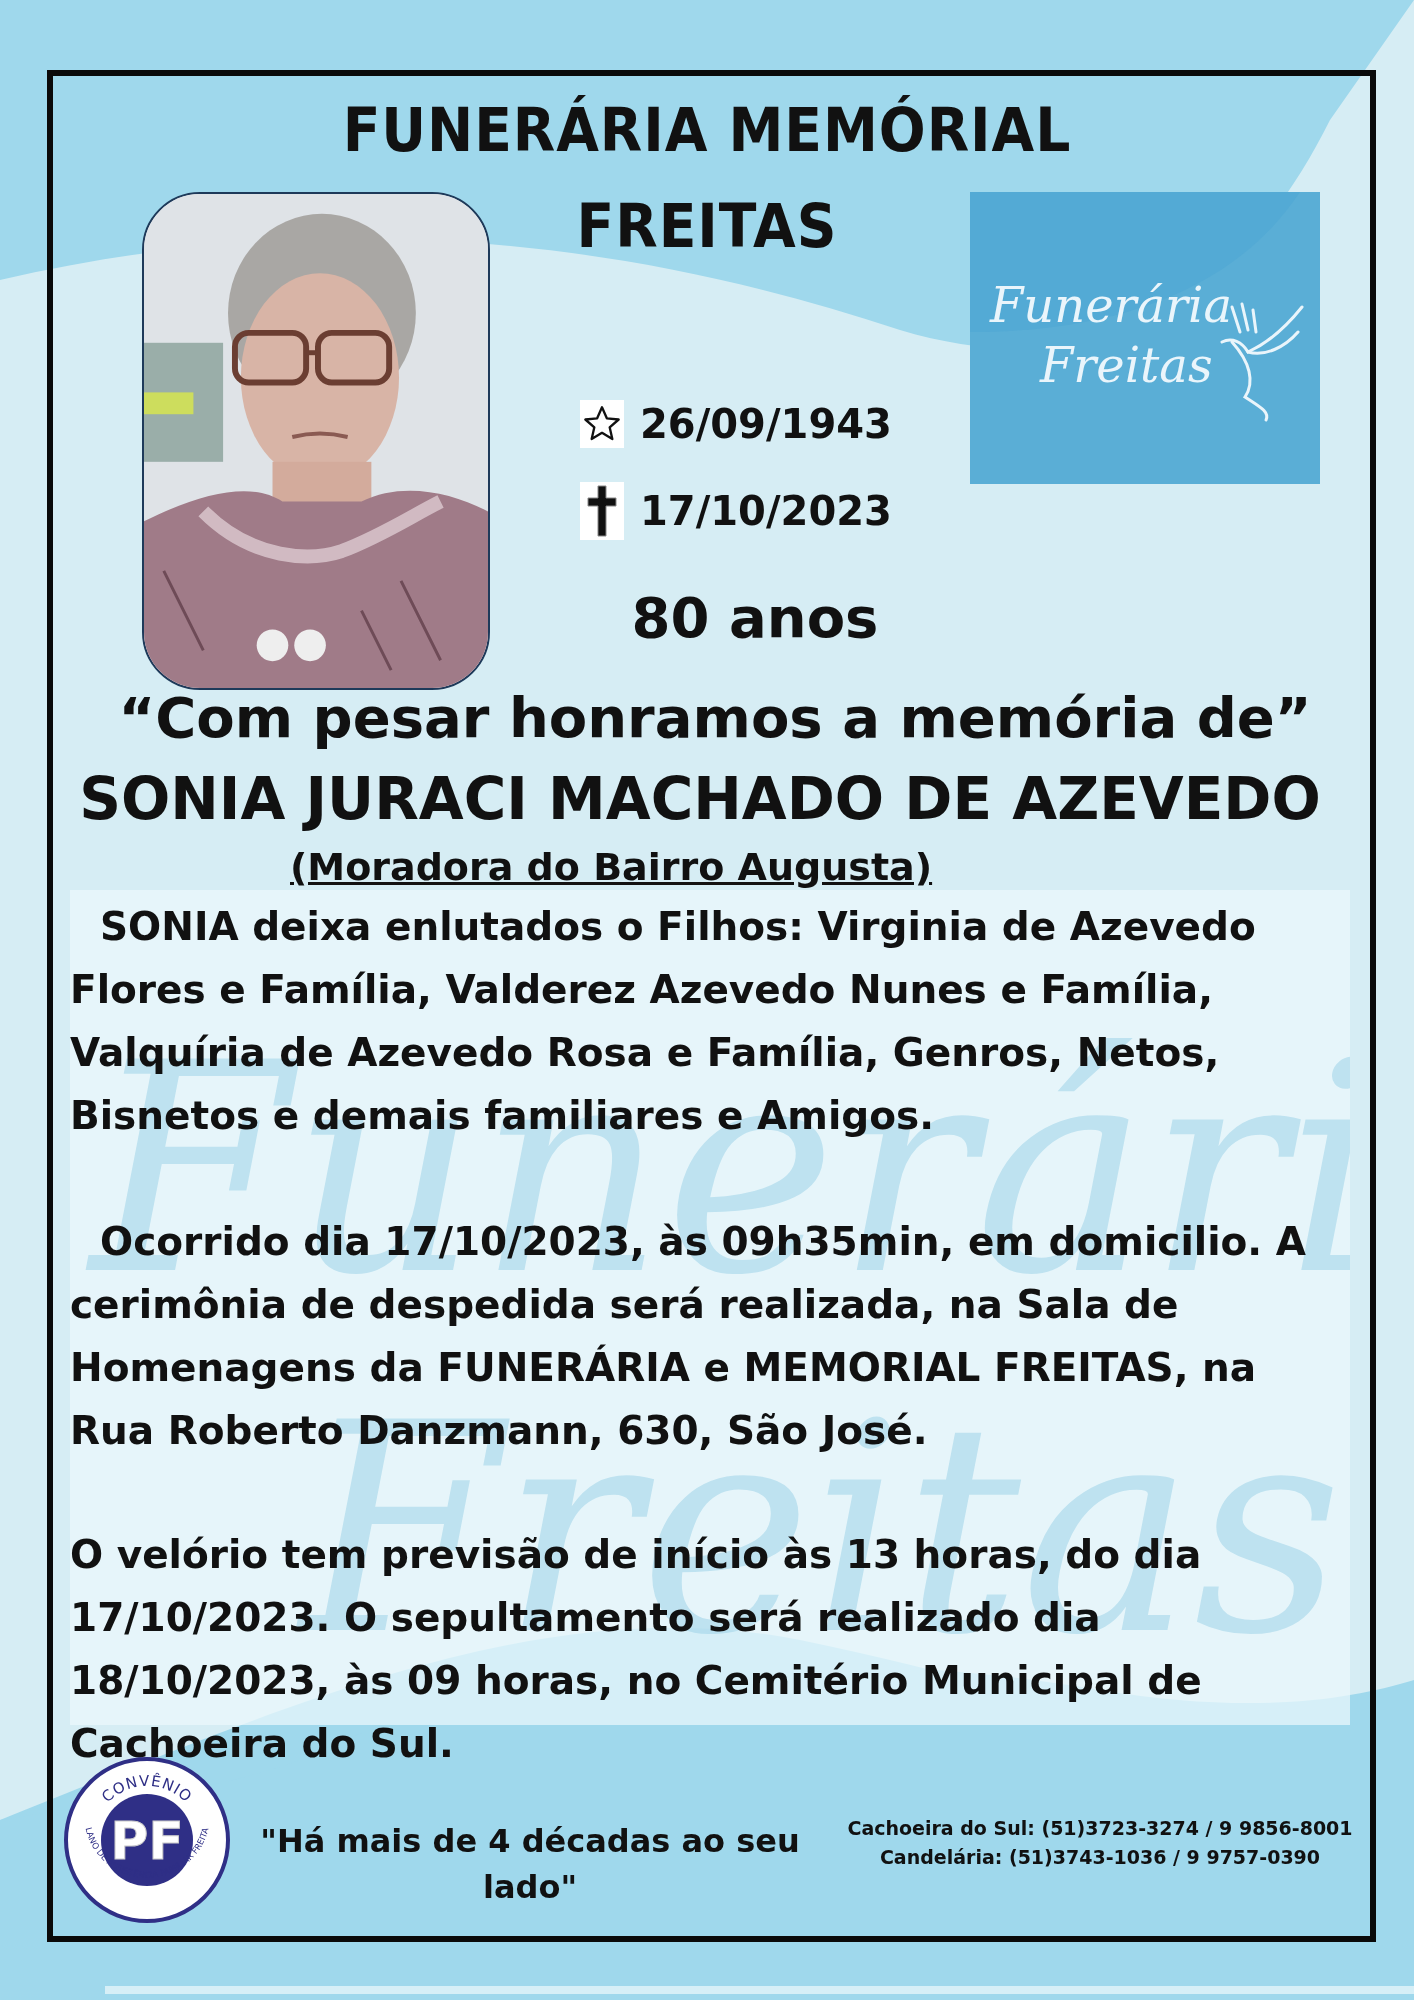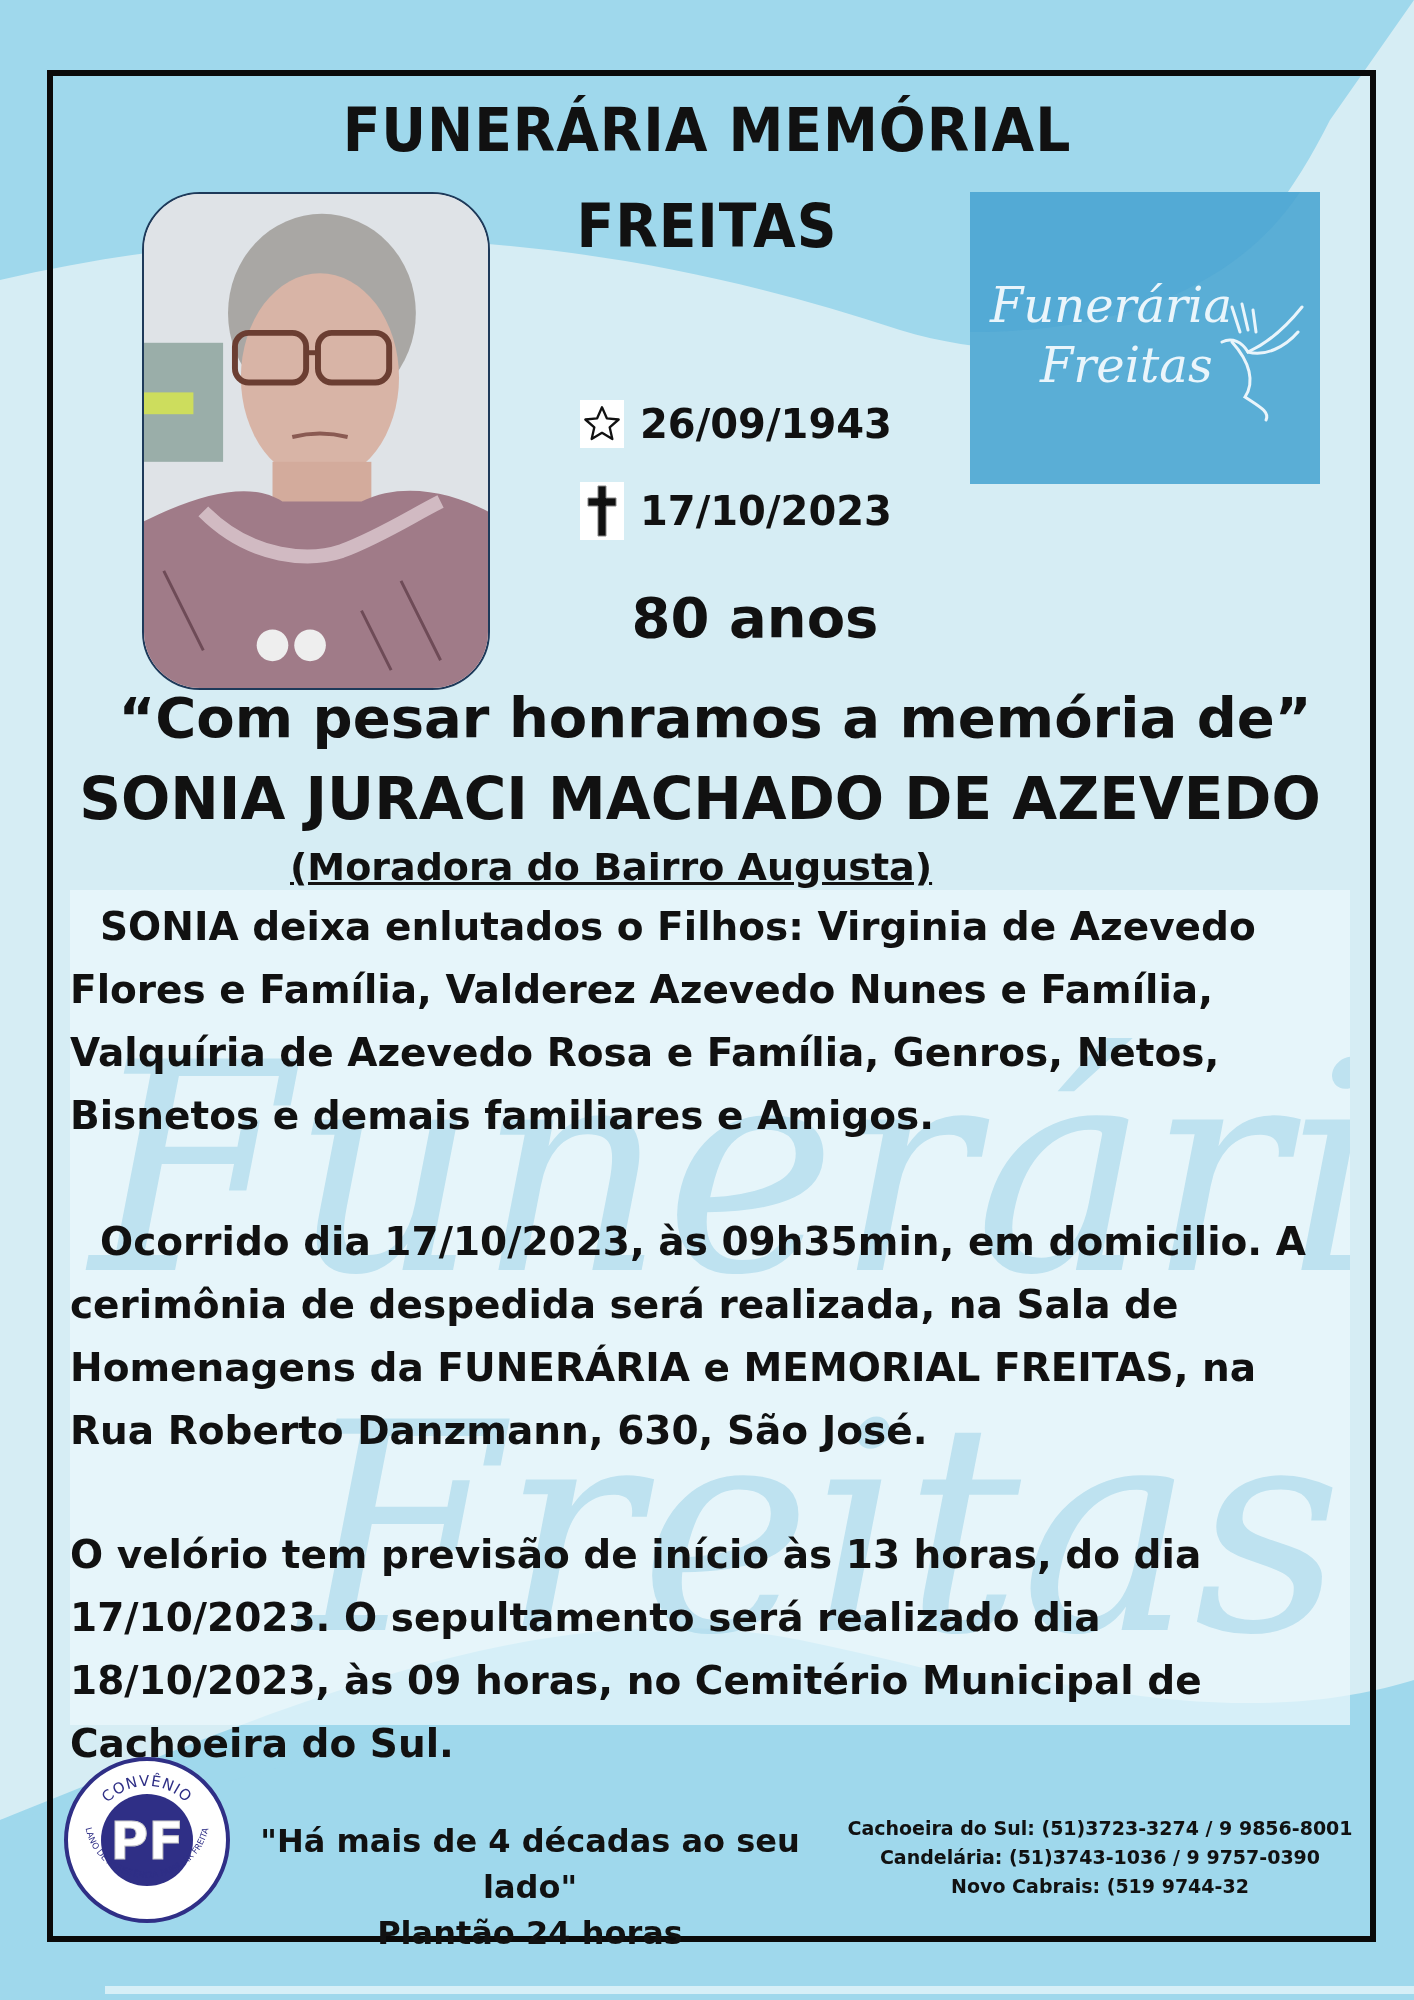--- a/index.html
+++ b/index.html
@@ -217,22 +217,20 @@
     </text>
     <text font-size="8.5" fill="#2f2f86" font-family="DejaVu Sans, sans-serif">
       <textPath href="#botArc" startOffset="50%" text-anchor="middle">PLANO DE ASSISTÊNCIA FAMILIAR FREITAS</textPath>
     </text>
     <text x="84" y="103" text-anchor="middle" font-family="DejaVu Sans, sans-serif" font-weight="bold" font-size="52" fill="#fff" stroke="#ccc" stroke-width="1">PF</text>
   </svg>
 </div>
 
 <div class="slogan">
   <div>"Há mais de 4 décadas ao seu lado"</div>
-  <div>Plantão 24 horas</div>
 </div>
 
 <div class="contacts">
   <div>Cachoeira do Sul: (51)3723-3274 / 9 9856-8001</div>
   <div>Candelária: (51)3743-1036 / 9 9757-0390</div>
-  <div>Novo Cabrais: (519 9744-32</div>
 </div>
 
 <div class="bottom-line"></div>
 
 </body></html>

